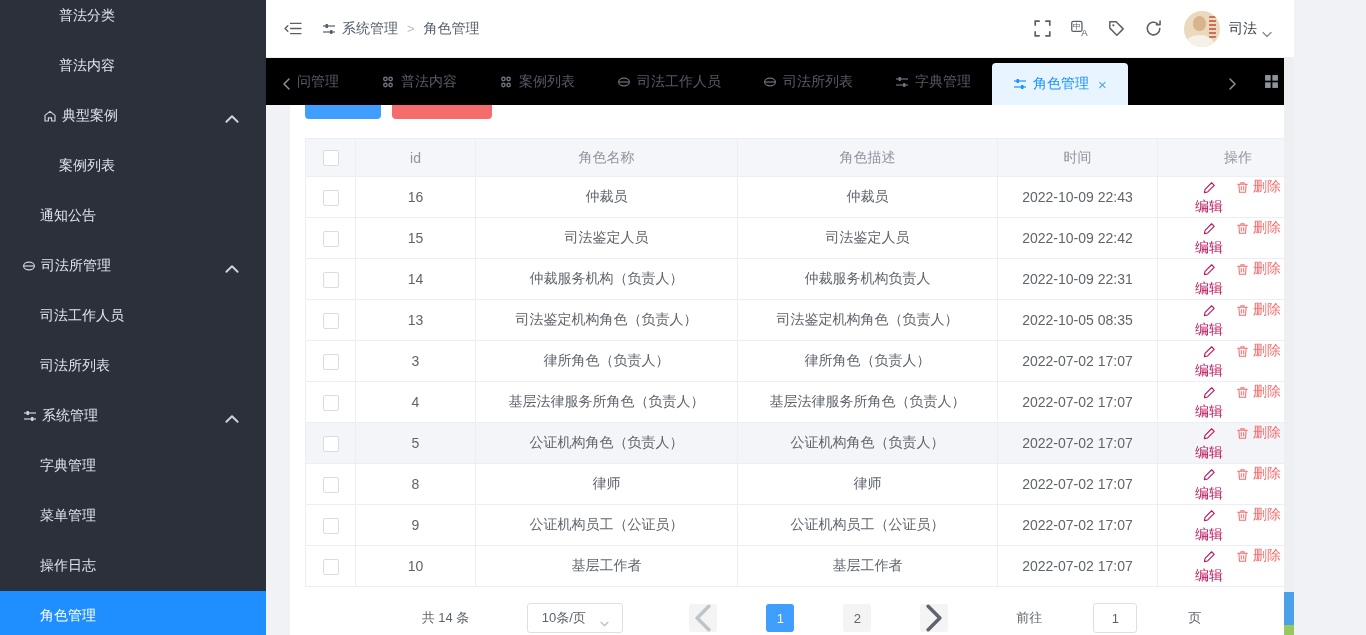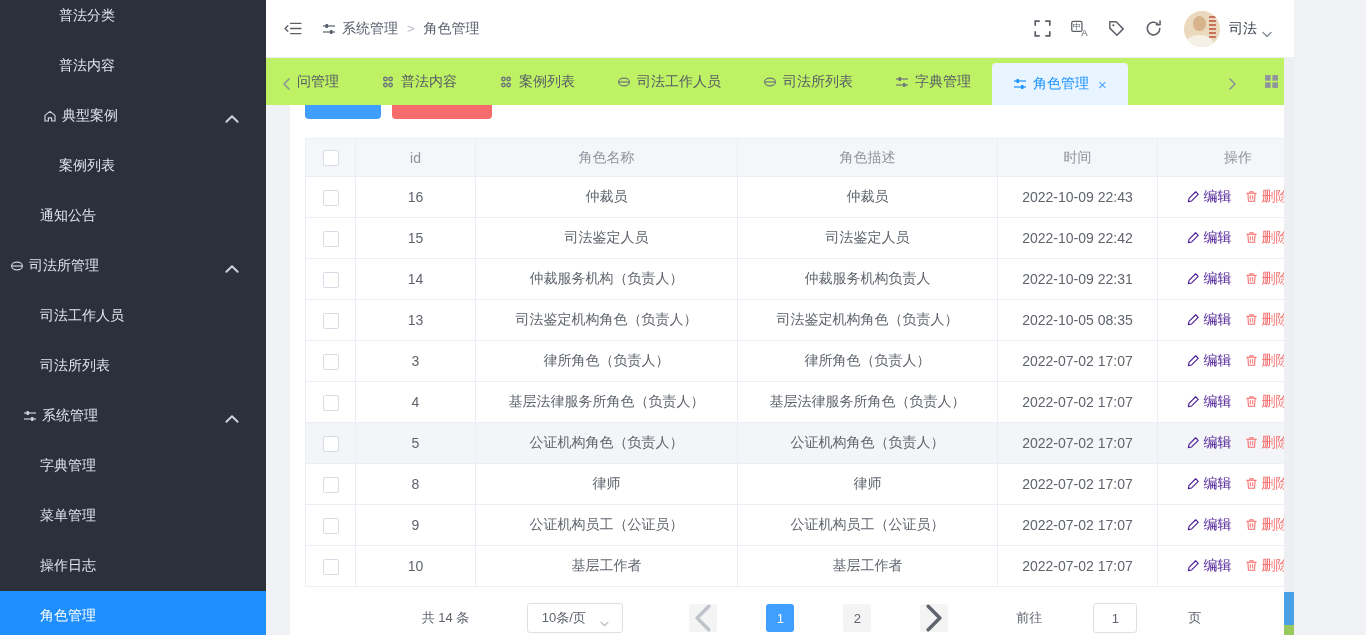--- a/index.html
+++ b/index.html
@@ -33,21 +33,21 @@
   .av-head{position:absolute;left:9px;top:5px;width:13px;height:15px;background:#d8b48d;
     border-radius:50% 50% 46% 46%;}
   .av-body{position:absolute;left:2px;bottom:-3px;width:27px;height:15px;background:#f6f1e6;
     border-radius:50% 50% 0 0;}
   .av-script{position:absolute;right:4px;top:5px;width:7px;height:22px;border-radius:1px;
     background:repeating-linear-gradient(#bd4f3c 0 2px,rgba(0,0,0,0) 2px 4px);opacity:.75;}
   .user{display:flex;align-items:center;margin-left:9px;font-size:14px;color:#3c4250;cursor:pointer;}
   .caret{width:10px;height:7px;margin-left:5px;color:#8a8f99;}
 
   
-  .tabbar{position:absolute;left:266px;top:58px;right:0;height:47px;background:#bef264;
+  .tabbar{position:absolute;left:266px;top:58px;right:0;height:47px;background:#000000;
     display:flex;align-items:center;box-shadow:0 2px 4px rgba(0,0,0,.07);}
   .tab-chevron{width:11px;height:12px;color:#8a8f99;cursor:pointer;flex:none;}
   .tabbar > .tab-chevron{margin-left:15px;}
   .tab-list{display:flex;align-items:center;height:100%;flex:1;overflow:hidden;}
   .tab{display:flex;align-items:center;height:100%;padding:0 21px;font-size:14px;color:#555b66;
     cursor:pointer;white-space:nowrap;box-sizing:border-box;}
   .tab .icon{width:14px;height:14px;margin-right:6px;color:#6d737e;}
   .tab.clipped{padding-left:5px;}
   .tab.active{height:42px;align-self:flex-end;background:#e8f4ff;color:#1890ff;
     border-radius:4px 4px 0 0;}
@@ -65,21 +65,21 @@
 
   .table{width:1013px;border-collapse:collapse;margin-top:19px;table-layout:fixed;font-size:14px;}
   .table th,.table td{border:1px solid #ebeef5;text-align:center;padding:0 4px;overflow:hidden;}
   .table th{height:37px;background:#f4f6f9;color:#8f949e;font-weight:400;}
   .table td{height:40px;color:#5f646c;}
   tr.hl td{background:#f3f5f8;}
   .checkbox{display:inline-block;width:14px;height:14px;border:1px solid #d8dce4;border-radius:2px;
     background:#fff;vertical-align:middle;cursor:pointer;}
   .act-link{display:inline-flex;align-items:center;gap:4px;cursor:pointer;}
   .act-link .icon{width:13px;height:13px;}
-  .act-edit{color:#4c1d95;}
+  .act-edit{color:#be185d;flex-direction:column;}
   .act-del{color:#f56c6c;margin-left:13px;}
 
   
   .pagination{display:flex;align-items:center;justify-content:center;margin-top:16px;
     font-size:13px;color:#5f646c;gap:44px;}
   .pg-total{margin-right:14px;}
   .pg-size{display:flex;align-items:center;justify-content:center;gap:14px;width:94px;height:28px;
     border:1px solid #dcdfe6;border-radius:3px;cursor:pointer;color:#5f646c;background:#fff;}
   .pg-caret{width:9px;height:6px;color:#b8bcc4;}
   .pg-btn{display:flex;align-items:center;justify-content:center;width:28px;height:28px;
@@ -125,21 +125,21 @@
               <path d="M1 5.5 5 1.5l4 4"></path>
             </svg>
           </span>
         </div>
         <div class="menu-item" style="padding-left: 59px;">
           <span>案例列表</span>
         </div>
         <div class="menu-item" style="padding-left: 40px;">
           <span>通知公告</span>
         </div>
-        <div class="menu-item" style="padding-left: 10px;">
+        <div class="menu-item" style="padding-left: 22px;">
           <span class="icon">
             <svg viewBox="0 0 14 14" fill="none" stroke="currentColor" stroke-width="1.2">
               <ellipse cx="7" cy="7" rx="5.4" ry="3.9"></ellipse>
               <path d="M1.6 7h10.8"></path>
             </svg>
           </span>
           <span>司法所管理</span>
           <span class="icon menu-arrow">
             <svg viewBox="0 0 10 7" fill="none" stroke="currentColor" stroke-width="1.4" stroke-linecap="round" stroke-linejoin="round">
               <path d="M1 5.5 5 1.5l4 4"></path>

